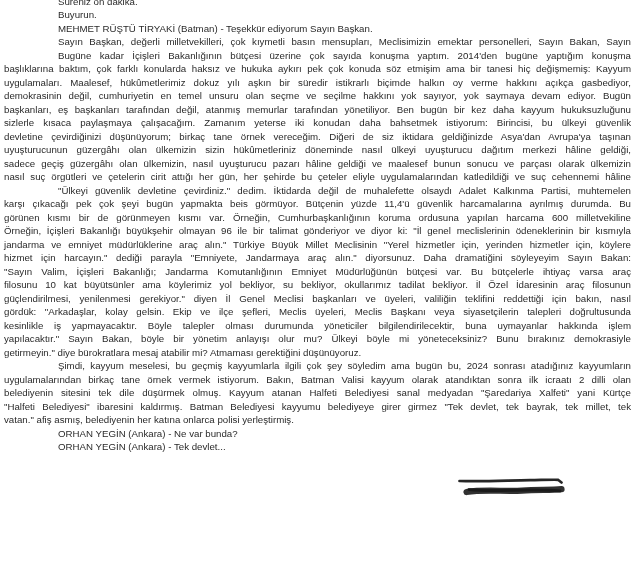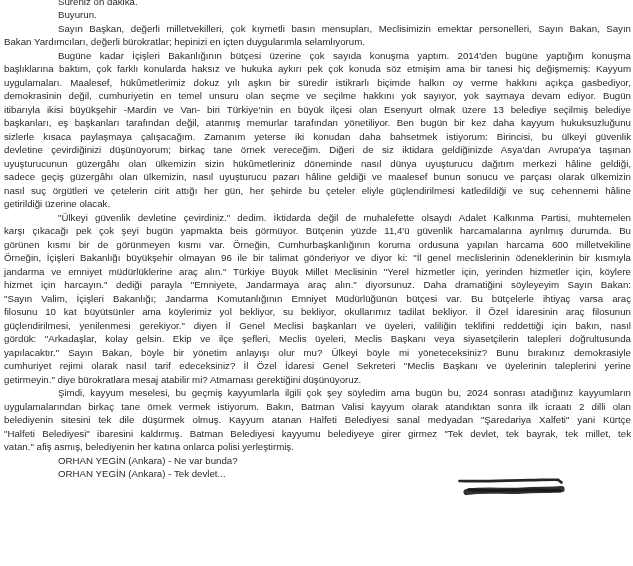--- a/index.html
+++ b/index.html
@@ -31,46 +31,44 @@
   }
 </style>
 </head>
 <body>
 
 <div class="page">
 
   <div class="text-block">
       <div class="line indent">Süreniz on dakika.</div>
       <div class="line indent">Buyurun.</div>
+      <div class="line indent">MEHMET RÜŞTÜ TİRYAKİ (Batman) - Teşekkür ediyorum Sayın Başkan.</div>
       <div class="line indent justify">Sayın Başkan, değerli milletvekilleri, çok kıymetli basın mensupları, Meclisimizin emektar personelleri, Sayın Bakan, Sayın</div>
-      <div class="line">Bakan Yardımcıları, değerli bürokratlar; hepinizi en içten duygularımla selamlıyorum.</div>
       <div class="line indent justify">Bugüne kadar İçişleri Bakanlığının bütçesi üzerine çok sayıda konuşma yaptım. 2014'den bugüne yaptığım konuşma</div>
       <div class="line justify">başlıklarına baktım, çok farklı konularda haksız ve hukuka aykırı pek çok konuda söz etmişim ama bir tanesi hiç değişmemiş: Kayyum</div>
       <div class="line justify">uygulamaları. Maalesef, hükûmetlerimiz dokuz yılı aşkın bir süredir istikrarlı biçimde halkın oy verme hakkını açıkça gasbediyor,</div>
       <div class="line justify">demokrasinin değil, cumhuriyetin en temel unsuru olan seçme ve seçilme hakkını yok sayıyor, yok saymaya devam ediyor. Bugün</div>
-      <div class="line justify">itibarıyla ikisi büyükşehir -Mardin ve Van- biri Türkiye'nin en büyük ilçesi olan Esenyurt olmak üzere 13 belediye seçilmiş belediye</div>
       <div class="line justify">başkanları, eş başkanları tarafından değil, atanmış memurlar tarafından yönetiliyor. Ben bugün bir kez daha kayyum hukuksuzluğunu</div>
       <div class="line justify">sizlerle kısaca paylaşmaya çalışacağım. Zamanım yeterse iki konudan daha bahsetmek istiyorum: Birincisi, bu ülkeyi güvenlik</div>
       <div class="line justify">devletine çevirdiğinizi düşünüyorum; birkaç tane örnek vereceğim. Diğeri de siz iktidara geldiğinizde Asya'dan Avrupa'ya taşınan</div>
-      <div class="line justify">uyuşturucunun güzergâhı olan ülkemizin sizin hükûmetleriniz döneminde nasıl dünya uyuşturucu dağıtım merkezi hâline geldiği,</div>
+      <div class="line justify">uyuşturucunun güzergâhı olan ülkemizin sizin hükûmetleriniz döneminde nasıl ülkeyi uyuşturucu dağıtım merkezi hâline geldiği,</div>
       <div class="line justify">sadece geçiş güzergâhı olan ülkemizin, nasıl uyuşturucu pazarı hâline geldiği ve maalesef bunun sonucu ve parçası olarak ülkemizin</div>
-      <div class="line justify">nasıl suç örgütleri ve çetelerin cirit attığı her gün, her şehirde bu çeteler eliyle güçlendirilmesi katledildiği ve suç cehennemi hâline</div>
-      <div class="line">getirildiği üzerine olacak.</div>
+      <div class="line justify">nasıl suç örgütleri ve çetelerin cirit attığı her gün, her şehirde bu çeteler eliyle uygulamalarından katledildiği ve suç cehennemi hâline</div>
       <div class="line indent justify">"Ülkeyi güvenlik devletine çevirdiniz." dedim. İktidarda değil de muhalefette olsaydı Adalet Kalkınma Partisi, muhtemelen</div>
       <div class="line justify">karşı çıkacağı pek çok şeyi bugün yapmakta beis görmüyor. Bütçenin yüzde 11,4'ü güvenlik harcamalarına ayrılmış durumda. Bu</div>
       <div class="line justify">görünen kısmı bir de görünmeyen kısmı var. Örneğin, Cumhurbaşkanlığının koruma ordusuna yapılan harcama 600 milletvekiline</div>
       <div class="line justify">Örneğin, İçişleri Bakanlığı büyükşehir olmayan 96 ile bir talimat gönderiyor ve diyor ki: "İl genel meclislerinin ödeneklerinin bir kısmıyla</div>
       <div class="line justify">jandarma ve emniyet müdürlüklerine araç alın." Türkiye Büyük Millet Meclisinin "Yerel hizmetler için, yerinden hizmetler için, köylere</div>
       <div class="line justify">hizmet için harcayın." dediği parayla "Emniyete, Jandarmaya araç alın." diyorsunuz. Daha dramatiğini söyleyeyim Sayın Bakan:</div>
       <div class="line justify">"Sayın Valim, İçişleri Bakanlığı; Jandarma Komutanlığının Emniyet Müdürlüğünün bütçesi var. Bu bütçelerle ihtiyaç varsa araç</div>
       <div class="line justify">filosunu 10 kat büyütsünler ama köylerimiz yol bekliyor, su bekliyor, okullarımız tadilat bekliyor. İl Özel İdaresinin araç filosunun</div>
       <div class="line justify">güçlendirilmesi, yenilenmesi gerekiyor." diyen İl Genel Meclisi başkanları ve üyeleri, valiliğin teklifini reddettiği için bakın, nasıl</div>
       <div class="line justify">gördük: "Arkadaşlar, kolay gelsin. Ekip ve ilçe şefleri, Meclis üyeleri, Meclis Başkanı veya siyasetçilerin talepleri doğrultusunda</div>
+      <div class="line justify">kesinlikle iş yapmayacaktır. Böyle talepler olması durumunda yöneticiler bilgilendirilecektir, buna uymayanlar hakkında işlem</div>
       <div class="line justify">yapılacaktır." Sayın Bakan, böyle bir yönetim anlayışı olur mu? Ülkeyi böyle mi yöneteceksiniz? Bunu bırakınız demokrasiyle</div>
-      <div class="line justify">cumhuriyet rejimi olarak nasıl tarif edeceksiniz? İl Özel İdaresi Genel Sekreteri "Meclis Başkanı ve üyelerinin taleplerini yerine</div>
       <div class="line">getirmeyin." diye bürokratlara mesaj atabilir mi? Atmaması gerektiğini düşünüyoruz.</div>
       <div class="line indent justify">Şimdi, kayyum meselesi, bu geçmiş kayyumlarla ilgili çok şey söyledim ama bugün bu, 2024 sonrası atadığınız kayyumların</div>
       <div class="line justify">uygulamalarından birkaç tane örnek vermek istiyorum. Bakın, Batman Valisi kayyum olarak atandıktan sonra ilk icraatı 2 dilli olan</div>
       <div class="line justify">belediyenin sitesini tek dile düşürmek olmuş. Kayyum atanan Halfeti Belediyesi sanal medyadan "Şaredariya Xalfeti" yani Kürtçe</div>
       <div class="line justify">"Halfeti Belediyesi" ibaresini kaldırmış. Batman Belediyesi kayyumu belediyeye girer girmez "Tek devlet, tek bayrak, tek millet, tek</div>
       <div class="line">vatan." afiş asmış, belediyenin her katına onlarca polisi yerleştirmiş.</div>
       <div class="line indent">ORHAN YEGİN (Ankara) - Ne var bunda?</div>
       <div class="line indent">ORHAN YEGİN (Ankara) - Tek devlet...</div>
     </div>
 

